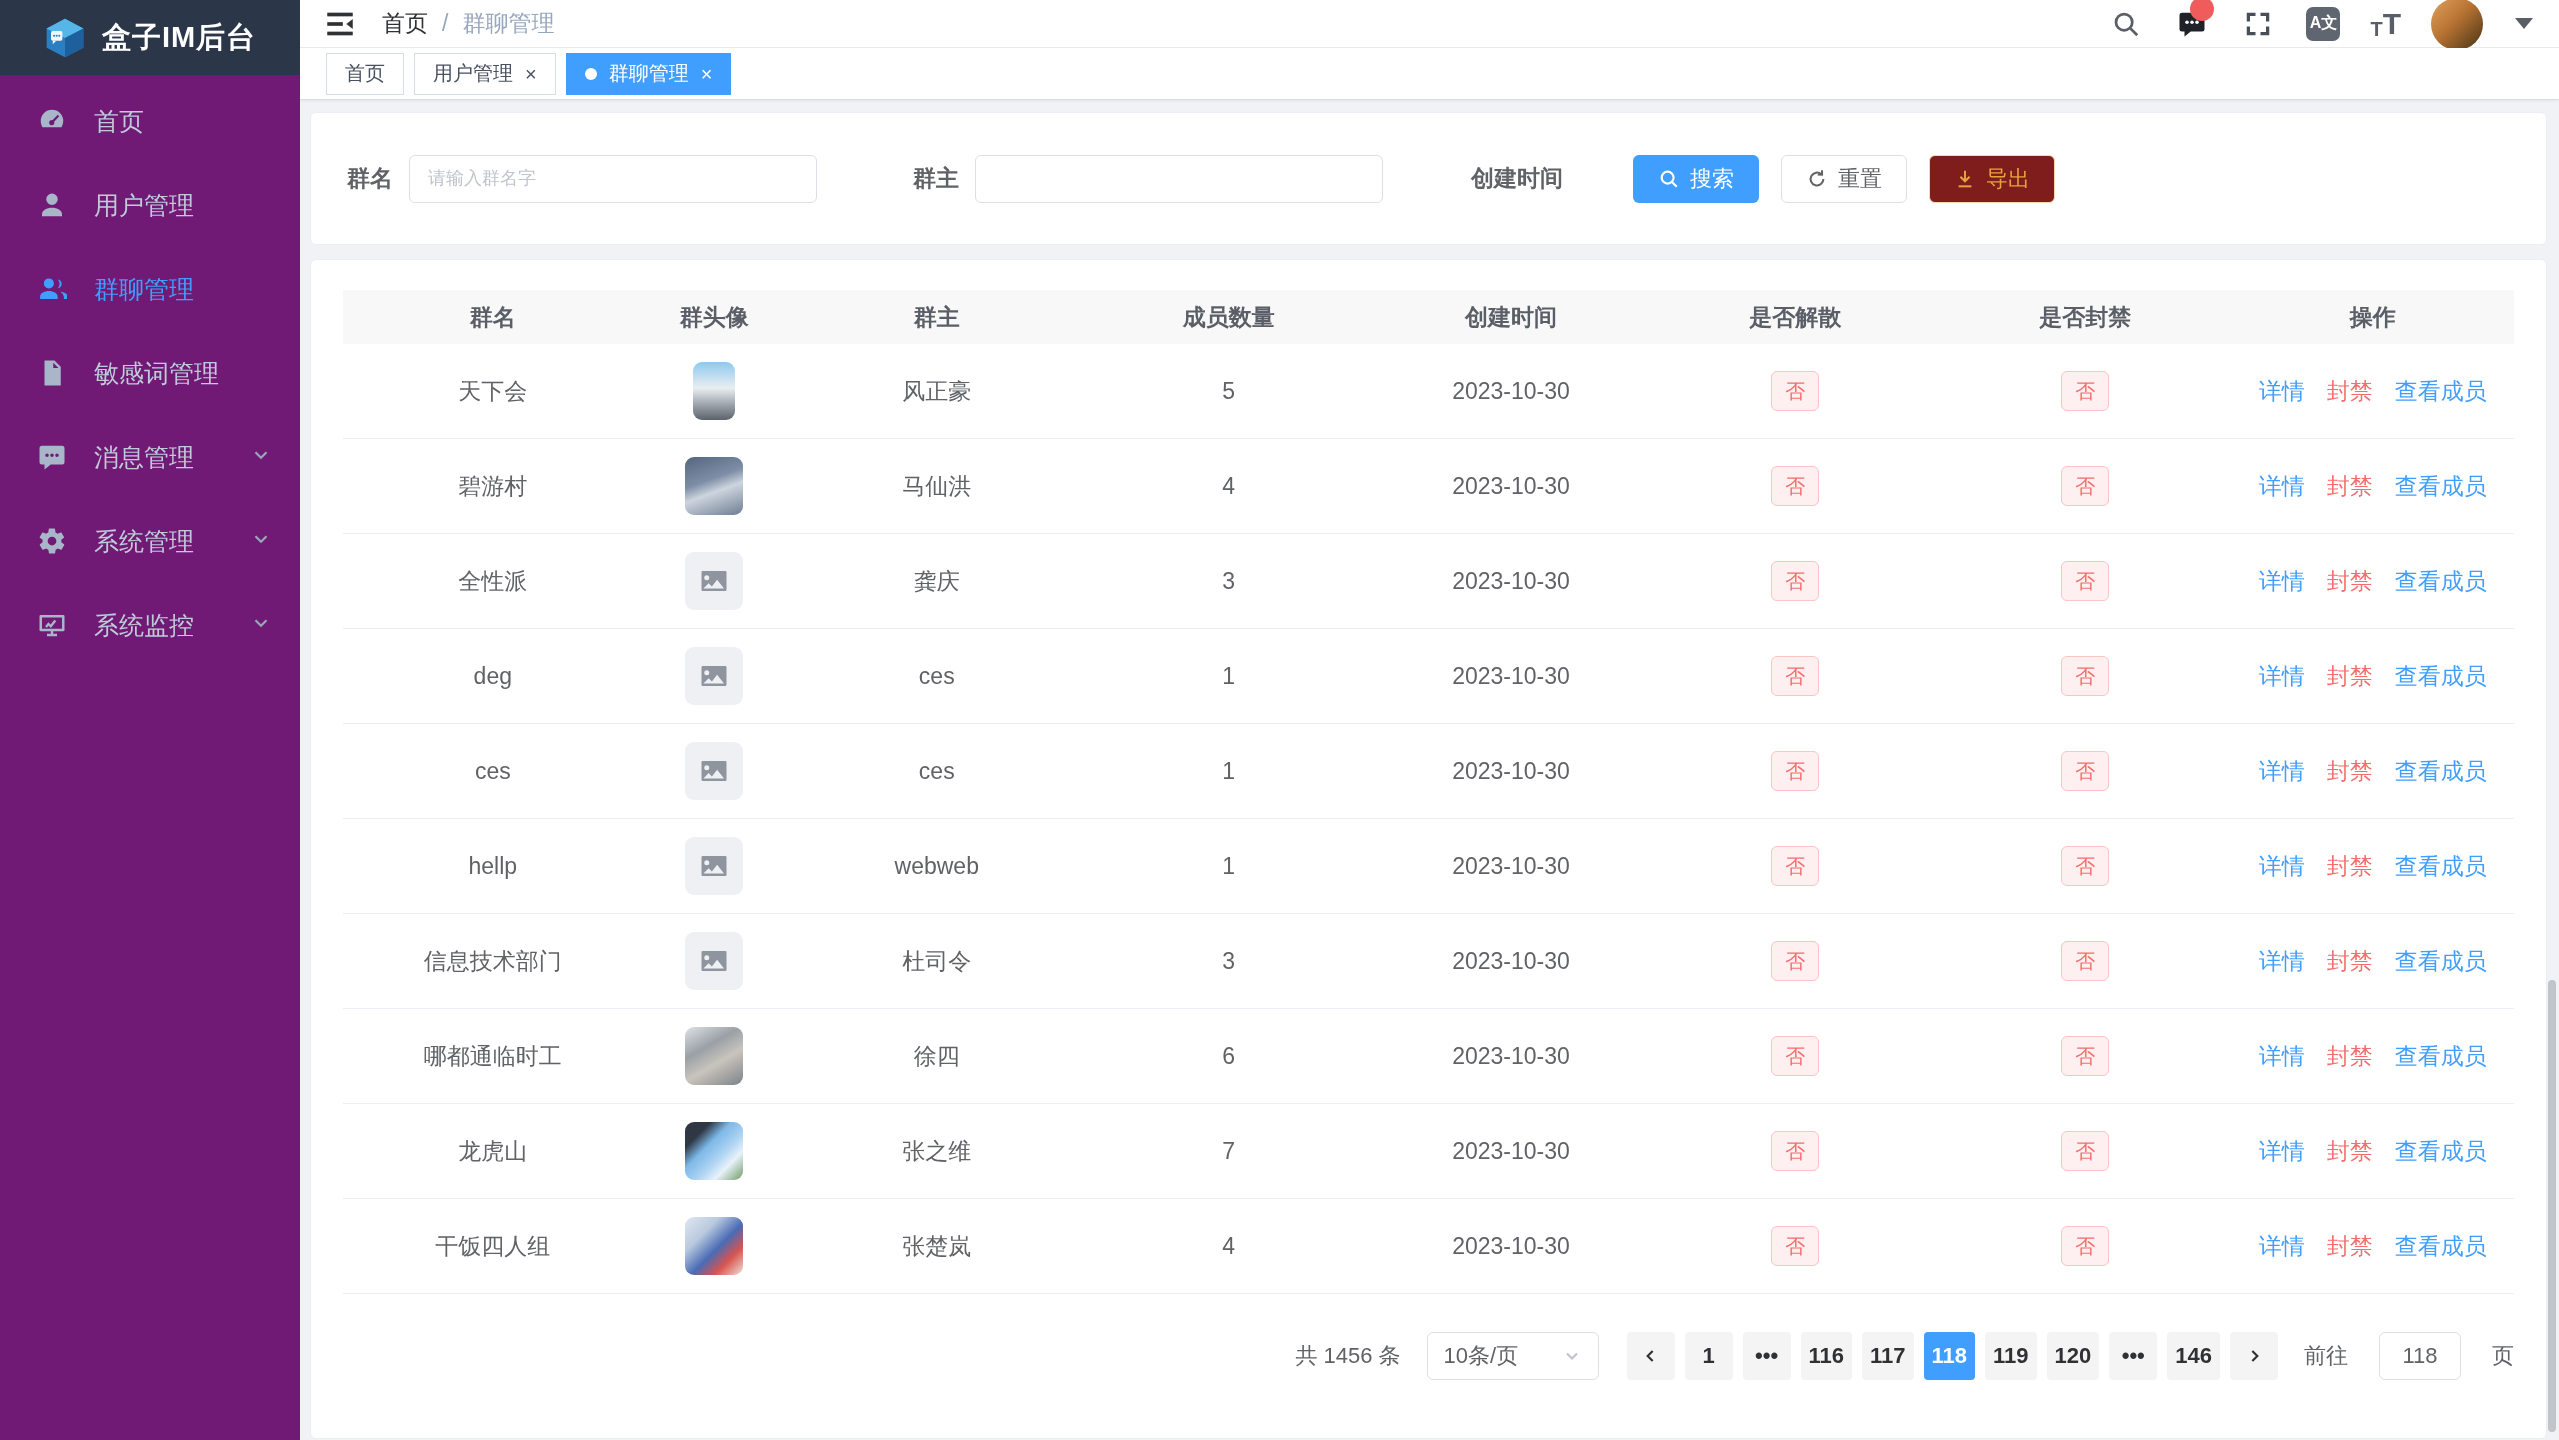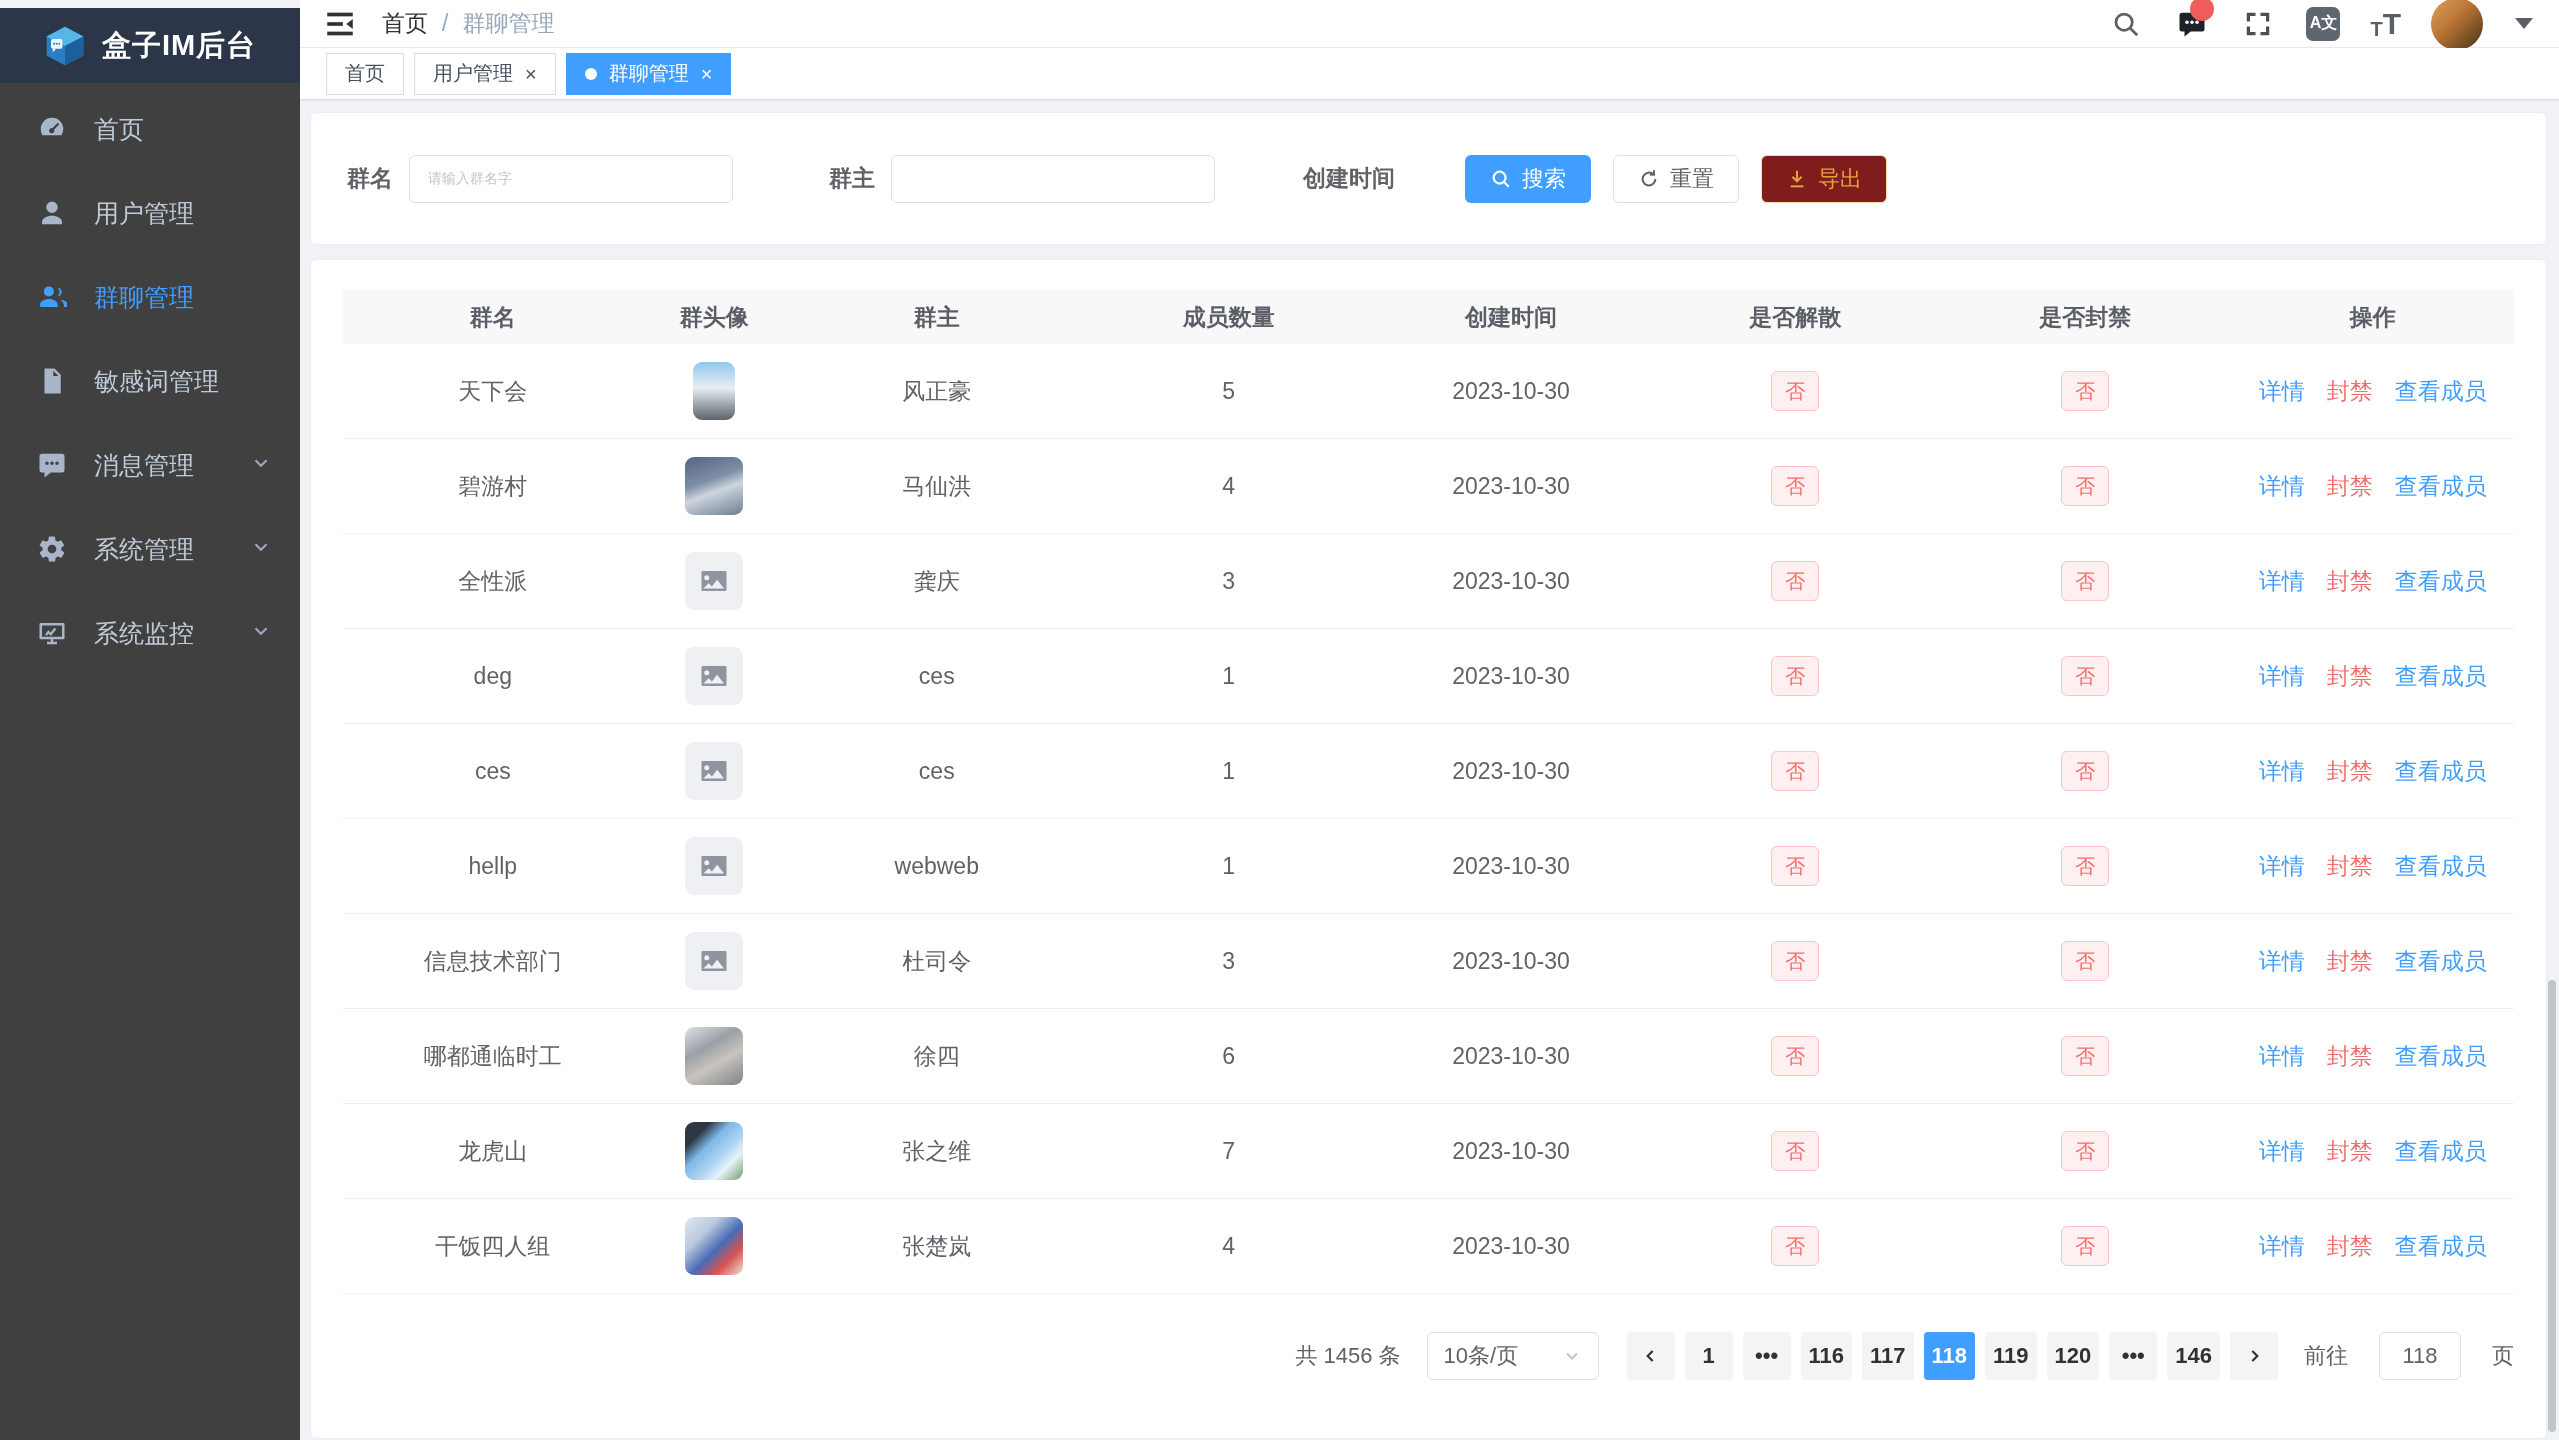--- a/index.html
+++ b/index.html
@@ -1,20 +1,20 @@
 <!DOCTYPE html>
 <html><head>
 <meta charset="utf-8">
 <style>
   * { margin:0; padding:0; box-sizing:border-box; }
   html,body { width:2559px; height:1440px; overflow:hidden;
     font-family:"Liberation Sans","DejaVu Sans",sans-serif; background:#f0f2f5; color:#606266; }
 
   
-  .sidebar { position:absolute; left:0; top:8px; bottom:0; width:300px; background:#404040; z-index:5; }
+  .sidebar { position:absolute; left:0; top:0; bottom:0; width:300px; background:#701a75; z-index:5; }
   .logo { height:75px; display:flex; align-items:center; justify-content:center; gap:16px; background:#2b3649; }
   .logo-title { color:#fff; font-size:29px; font-weight:bold; letter-spacing:1px; }
   .menu { padding-top:18px; }
   .menu-item { height:56px; margin:0 0 28px 0; display:flex; align-items:center; gap:26px;
     padding:0 28px 0 36px; color:#bfcbd9; font-size:25px; cursor:pointer; }
   .menu-item .mi-icon { width:32px; height:32px; flex:0 0 32px; display:flex; align-items:center; justify-content:center; }
   .menu-item .mi-icon svg { width:30px; height:30px; fill:#a9b6c9; }
   .menu-item.active { color:#409eff; }
   .menu-item.active .mi-icon svg { fill:#409eff; }
   .menu-item .chev { margin-left:auto; }
@@ -51,22 +51,22 @@
   .tab.active .dot { display:block; }
   .tab .x { font-size:20px; line-height:1; }
 
   
   .app-main { position:absolute; left:300px; right:0; top:100px; bottom:0; padding:12px 12px 0 10px; }
   .card { background:#fff; border:1px solid #ebeef5; border-radius:6px; }
 
   .search-card { height:133px; display:flex; align-items:center; padding:0 36px; margin-bottom:14px; }
   .f-item { display:flex; align-items:center; gap:16px; }
   .f-label { font-size:23px; font-weight:bold; color:#606266; white-space:nowrap; }
-  .f-input { width:324px; height:48px; border:1px solid #dcdfe6; border-radius:6px; padding:0 18px;
-    font-size:14px; color:#606266; background:#fff; outline:none;
+  .f-input { width:408px; height:48px; border:1px solid #dcdfe6; border-radius:6px; padding:0 18px;
+    font-size:18px; color:#606266; background:#fff; outline:none;
     font-family:Liberation Serif, serif; }
   .f-input::placeholder { color:#c0c4cc; }
   .gap1 { width:96px; } .gap2 { width:88px; } .gap3 { width:50px; }
   .date-range { width:520px; height:48px; border:1px solid #dcdfe6; border-radius:6px; display:flex;
     align-items:center; padding:0 18px; gap:6px; background:#fff; }
   .date-range svg { width:24px; height:24px; fill:#c0c4cc; flex:0 0 24px; }
   .dr-ph { flex:1; text-align:center; font-size:22px; color:#c0c4cc; }
   .dr-sep { color:#606266; font-size:22px; }
   .btn { height:48px; border-radius:6px; display:flex; align-items:center; gap:10px; padding:0 24px;
     font-size:22px; cursor:pointer; border:1px solid transparent; white-space:nowrap; }

